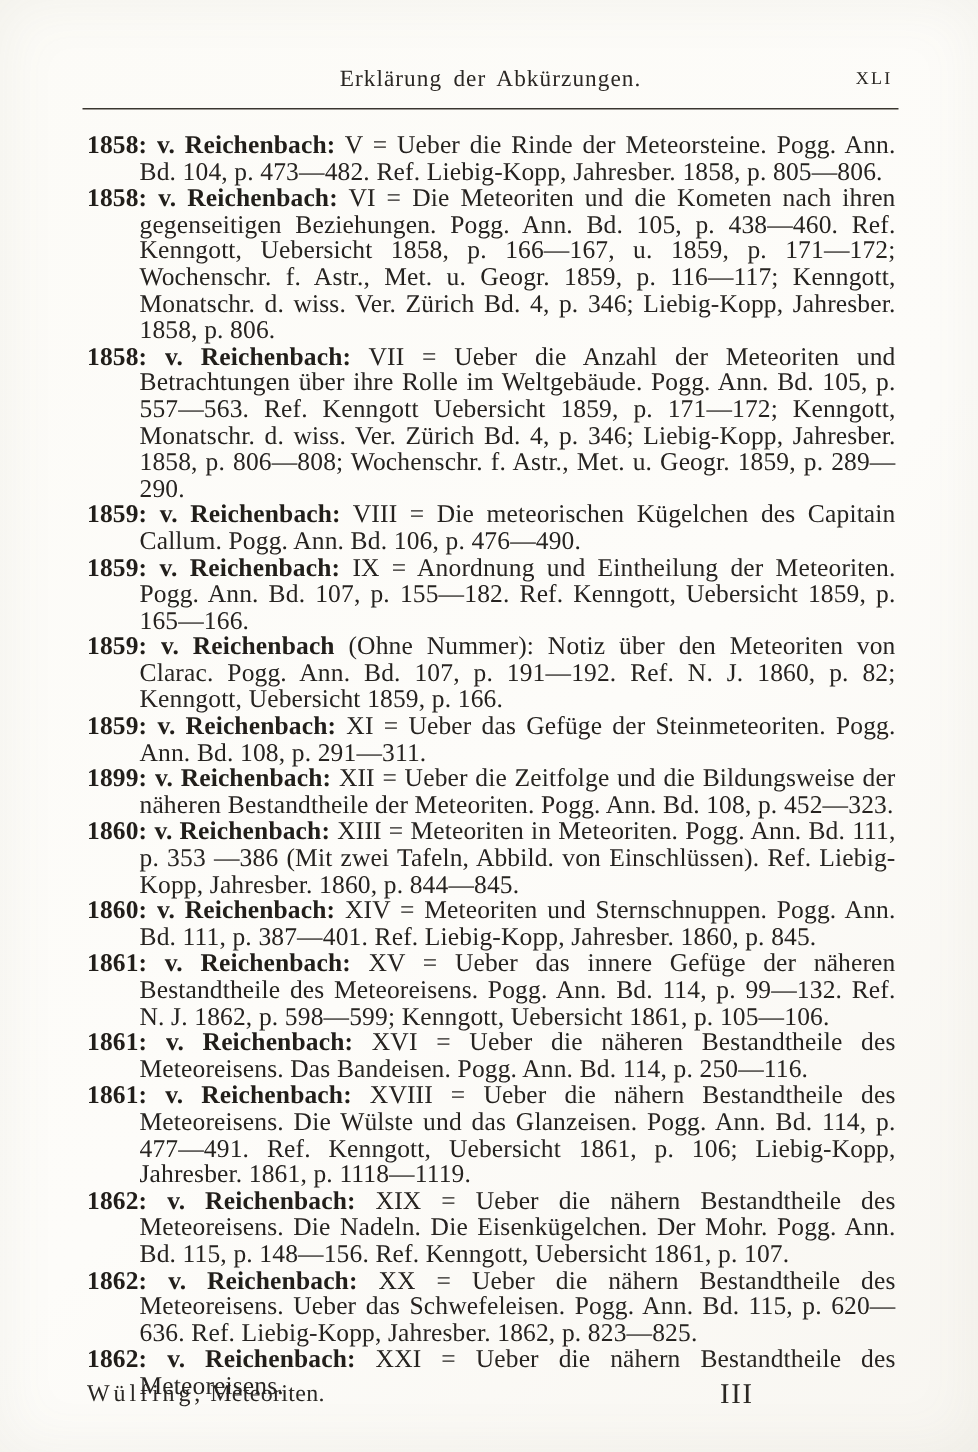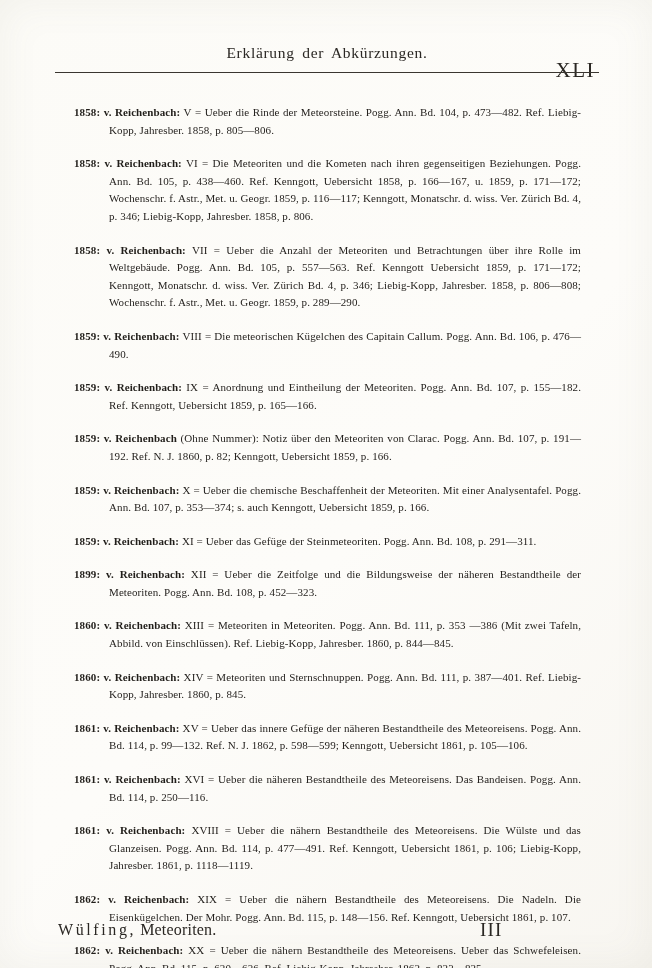--- a/index.html
+++ b/index.html
@@ -30,46 +30,46 @@
     display: block;
     text-align: center;
     font-size: 15.5px;
     letter-spacing: 0.7px;
     word-spacing: 3px;
     color: #2a2723;
   }
   .head-pagenum {
     position: absolute;
     right: 2px;
-    top: 14px;
-    font-size: 21px;
+    top: 1px;
+    font-size: 12px;
     letter-spacing: 1.5px;
     color: #2a2723;
   }
   .head-rule {
     position: absolute;
     top: 72px;
     left: 55px;
     right: 53px;
     height: 0;
     border-top: 1.6px solid #3a3630;
   }
   
   .content {
     position: absolute;
     top: 88px;
     left: 58px;
     width: 539px;
   }
   .entry {
-    margin: 16px;
+    margin: 0;
     padding-left: 35px;
     text-indent: -35px;
     text-align: justify;
-    font-size: 11px;
+    font-size: 17px;
     line-height: 17.6px;
     letter-spacing: 0.1px;
     color: #262320;
   }
   .entry .bold {
     font-weight: bold;
     color: #211e1a;
   }
   
   .footer {
@@ -140,25 +140,20 @@
         <span class="bold">v. Reichenbach:</span>
         <span>IX = Anordnung und Eintheilung der Meteoriten. Pogg. Ann. Bd. 107, p. 155—182. Ref. Kenngott, Uebersicht 1859, p. 165—166.</span>
       </p>
 
       <p class="entry">
         <span class="bold">1859:</span>
         <span class="bold">v. Reichenbach</span>
         <span>(Ohne Nummer): Notiz über den Meteoriten von Clarac. Pogg. Ann. Bd. 107, p. 191—192. Ref. N. J. 1860, p. 82; Kenngott, Uebersicht 1859, p. 166.</span>
       </p>
 
-      <p class="entry">
-        <span class="bold">1859:</span>
-        <span class="bold">v. Reichenbach:</span>
-        <span>X = Ueber die chemische Beschaffenheit der Meteoriten. Mit einer Analysentafel. Pogg. Ann. Bd. 107, p. 353—374; s. auch Kenngott, Uebersicht 1859, p. 166.</span>
-      </p>
 
       <p class="entry">
         <span class="bold">1859:</span>
         <span class="bold">v. Reichenbach:</span>
         <span>XI = Ueber das Gefüge der Steinmeteoriten. Pogg. Ann. Bd. 108, p. 291—311.</span>
       </p>
 
       <p class="entry">
         <span class="bold">1899:</span>
         <span class="bold">v. Reichenbach:</span>

